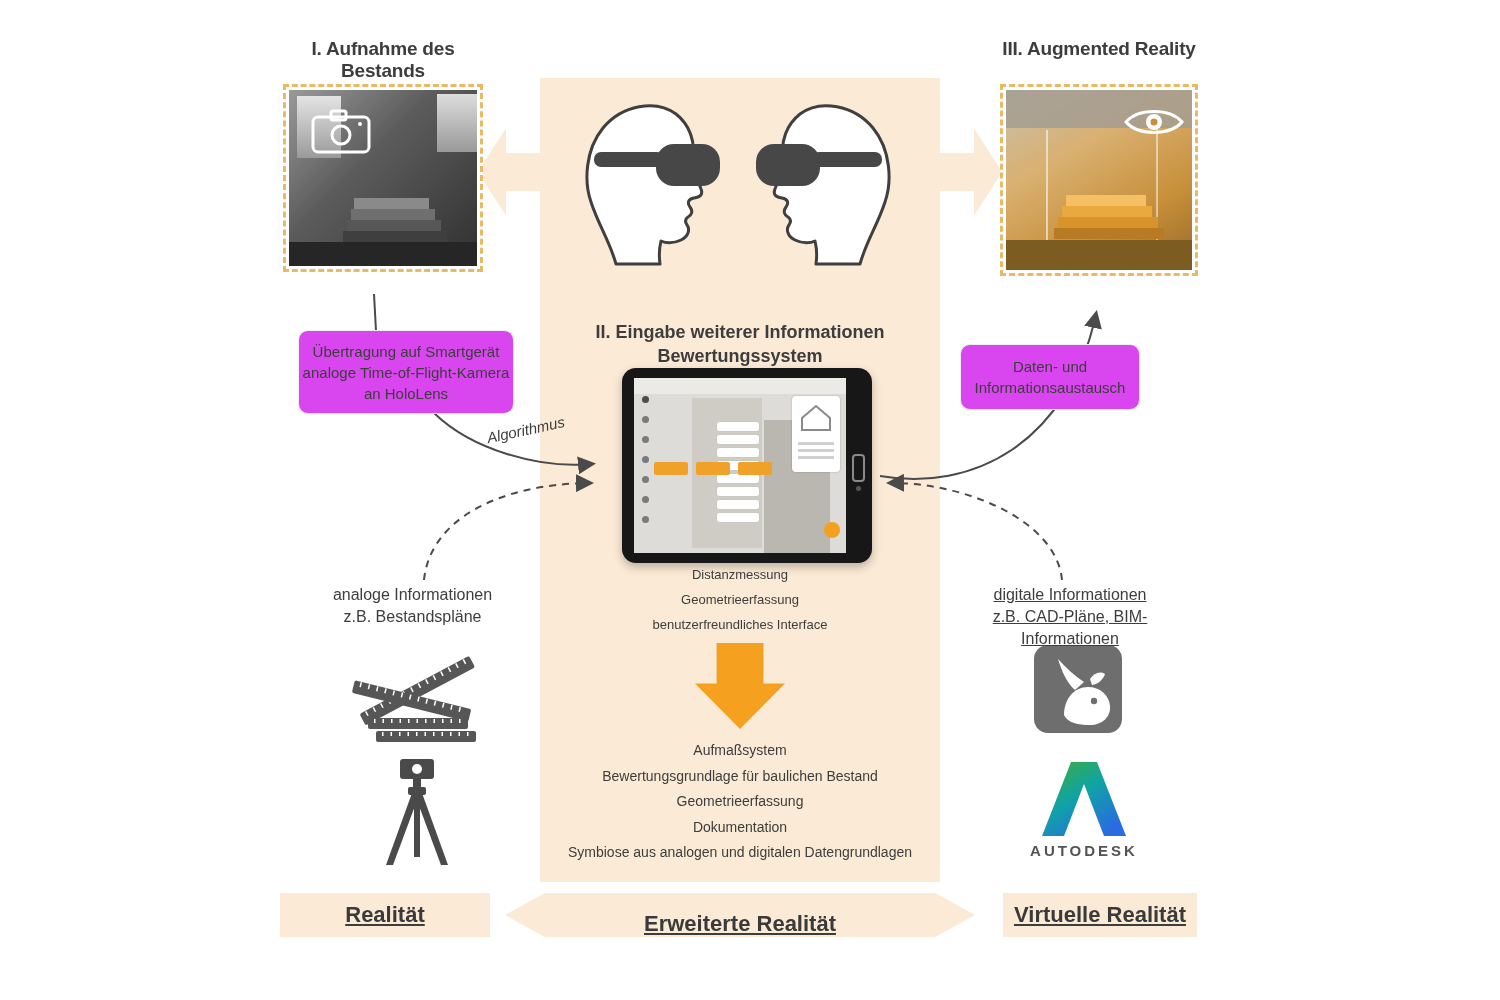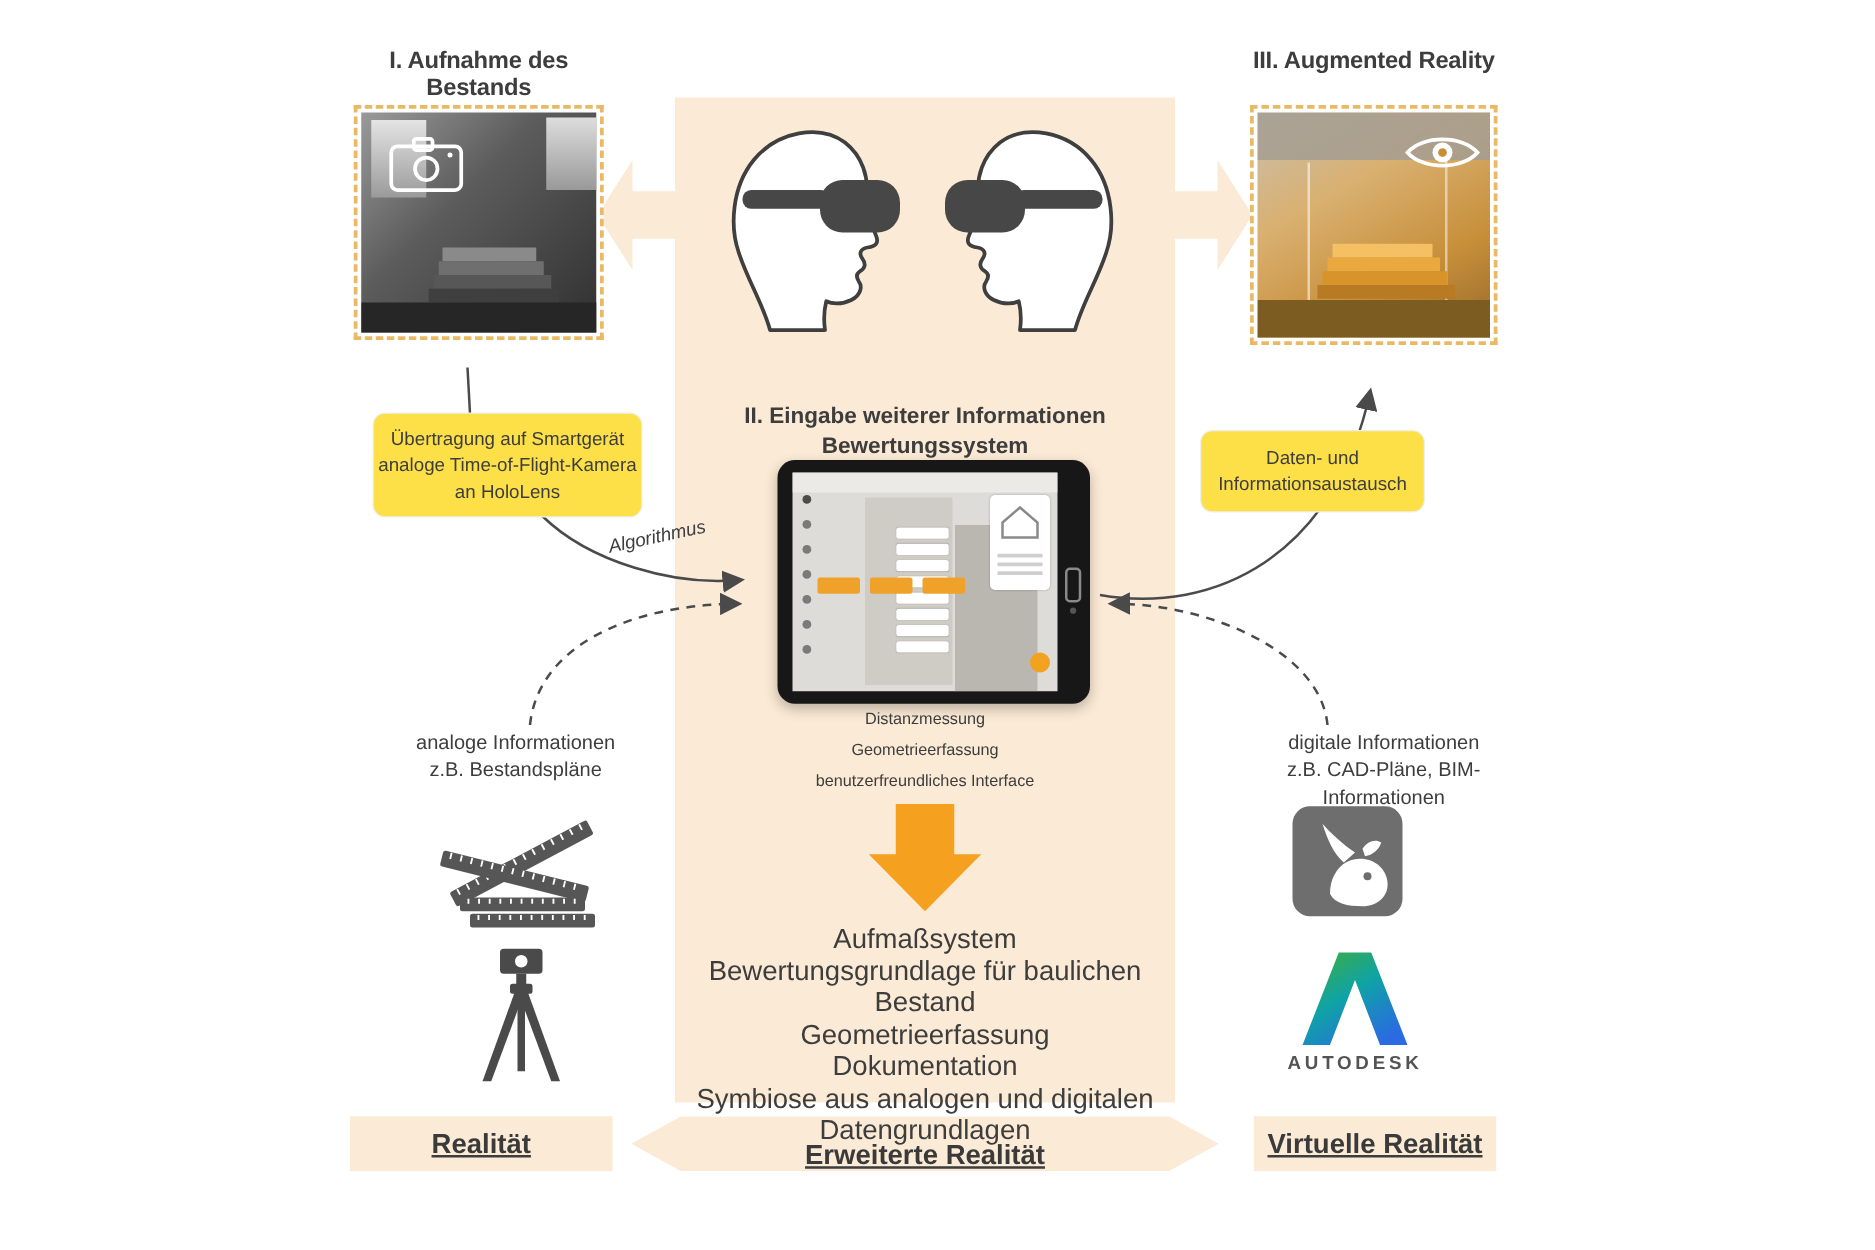--- a/index.html
+++ b/index.html
@@ -23,25 +23,25 @@
   .photo-inner{position:relative;width:100%;height:100%;overflow:hidden;}
   #photo-left{left:283px;top:84px;width:200px;height:188px;}
   #photo-left .photo-inner{background:linear-gradient(135deg,#9a9a9a,#5c5c5c 40%,#303030);}
   #photo-right{left:1000px;top:84px;width:198px;height:192px;}
   #photo-right .photo-inner{background:linear-gradient(150deg,#c9bfae 0%,#d9b070 35%,#c78f3a 70%,#96692a 100%);}
   .ph{position:absolute;}
 
   
   .title{font-size:19px;font-weight:700;letter-spacing:-0.2px;z-index:4;}
   .body-txt{font-size:15px;line-height:21px;z-index:4;}
-  .note-box{background:#fde047;border:1px solid #eee;border-radius:10px;z-index:4;
+  .note-box{background:#d946ef;border:1px solid #eee;border-radius:10px;z-index:4;
     display:flex;flex-direction:column;justify-content:center;}
   .heading2{font-size:18px;font-weight:700;z-index:4;}
   .feature-lines div{font-size:13px;line-height:25px;}
-  .outcome-lines div{font-size:22px;line-height:25.5px;}
+  .outcome-lines div{font-size:14px;line-height:25.5px;}
   .info-lines div{font-size:16px;line-height:22px;}
 
   
   .bottom-band{top:893px;height:44px;z-index:1;display:flex;align-items:center;justify-content:center;text-decoration:underline;}
   .bottom-band span{font-size:22px;font-weight:700;color:#3a3a3a;}
   #band-real{left:280px;width:210px;}
   #band-virt{left:1003px;width:194px;}
   #band-erw{left:505px;width:470px;background:#fbead5;
     clip-path:polygon(0 50%,8.5% 0,91.5% 0,100% 50%,91.5% 100%,8.5% 100%);align-items:flex-end;}
 
@@ -220,21 +220,21 @@
     <div>Geometrieerfassung</div>
     <div>Dokumentation</div>
     <div>Symbiose aus analogen und digitalen Datengrundlagen</div>
   </div>
 
   <div class="abs ctr info-lines" style="left:320px;top:584px;width:185px;z-index:4;">
     <div>analoge Informationen</div>
     <div>z.B. Bestandspläne</div>
   </div>
 
-  <div class="abs ctr info-lines" style="left:982px;top:584px;width:250px;z-index:4;">
+  <div class="abs ctr info-lines" style="left:945px;top:584px;width:250px;z-index:4;text-decoration:underline;">
     <div>digitale Informationen</div>
     <div>z.B. CAD-Pläne, BIM-Informationen</div>
   </div>
 
   <svg id="ruler-icon" class="abs" width="140" height="105" viewBox="0 0 140 105">
     <g transform="rotate(-28 70 52)">
       <rect x="8" y="44" width="124" height="13" rx="2" fill="#565656"></rect>
       <line x1="14" y1="47" x2="128" y2="47" stroke="#fff" stroke-width="5" stroke-dasharray="1.5 7"></line>
     </g>
     <g transform="rotate(14 70 60)">

